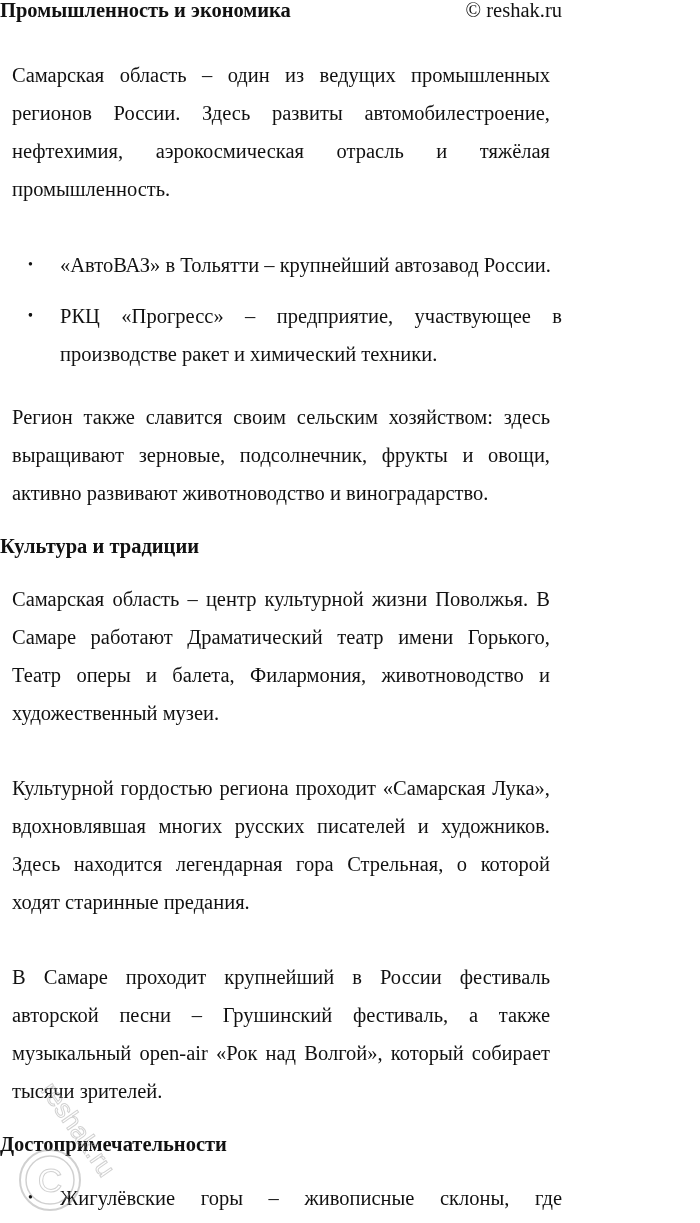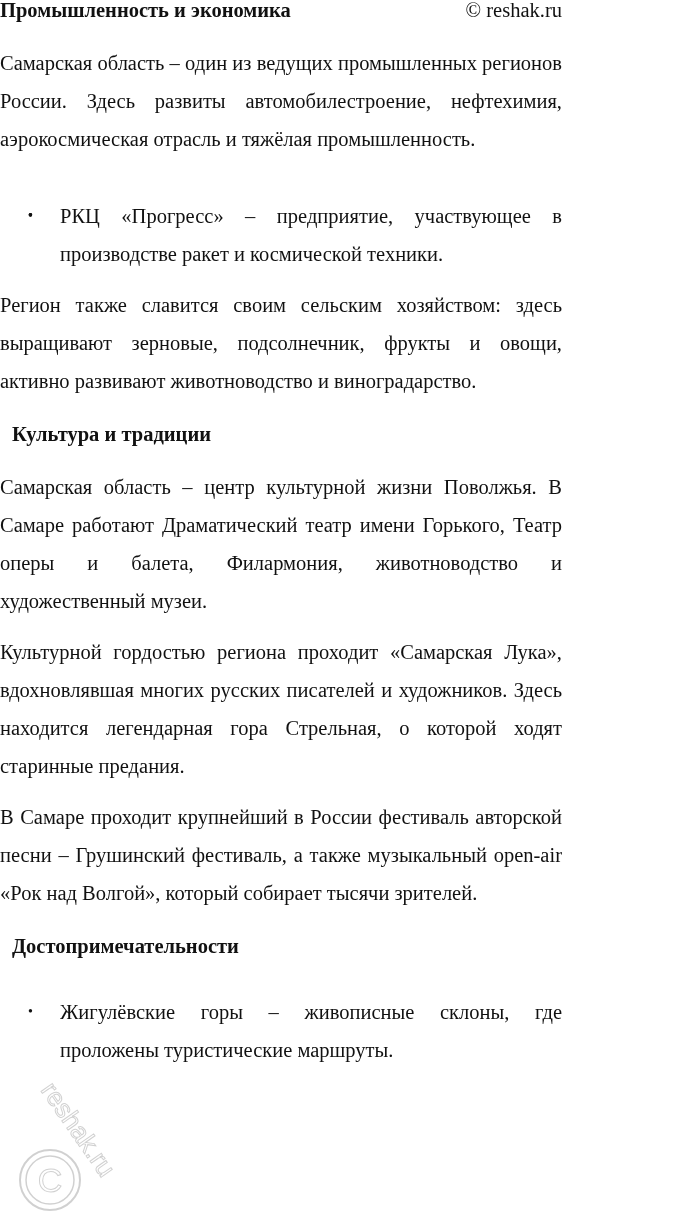--- a/index.html
+++ b/index.html
@@ -3,22 +3,22 @@
 <meta charset="utf-8">
 <style>
   html, body { margin:0; padding:0; background:#ffffff; }
   body { width:700px; height:1223px; overflow:hidden; position:relative;
          font-family:"Liberation Serif", serif; color:#111; font-size:20.5px; }
   .page { position:absolute; left:0; top:0; width:562px; }
   .hdr { display:flex; justify-content:space-between; align-items:baseline;
          height:24px; margin-top:-2px; line-height:24px; }
   .hdr .title { font-weight:bold; }
   .hdr .wm { font-weight:normal; }
-  h2 { font-size:20.5px; font-weight:bold; margin:12px; line-height:26px; }
-  p { margin:0; text-align:justify; line-height:38px; }
+  h2 { font-size:20.5px; font-weight:bold; margin:0; line-height:26px; }
+  p { margin:12px; text-align:justify; line-height:38px; }
   .gap { height:13px; }
   .gap-s { height:9px; }
   ul { margin:0; padding:0; list-style:none; }
   li { position:relative; padding-left:60px; text-align:justify; line-height:38px; margin-bottom:13px; }
   li:last-child { margin-bottom:0; }
   li .bullet { position:absolute; left:28px; top:0; font-size:14px; }
   .watermark { position:absolute; left:10px; top:1070px; width:120px; height:150px;
                pointer-events:none; opacity:0.45; }
 </style>
 </head>
@@ -27,23 +27,23 @@
 <div class="page">
   <div class="hdr">
     <span class="title">Промышленность и экономика</span>
     <span class="wm">© reshak.ru</span>
   </div>
   <div style="height:22px"></div>
   <p>Самарская область – один из ведущих промышленных регионов России. Здесь развиты автомобилестроение, нефтехимия, аэрокосмическая отрасль и тяжёлая промышленность.</p>
   <div class="gap"></div>
   <div class="gap"></div>
   <ul>
+    <li><span class="bullet">•</span><span>«АвтоВАЗ» в Тольятти – крупнейший автозавод России.</span></li>
     <li><span class="bullet">•</span></li>
-    <li><span class="bullet">•</span></li>
-    <li><span class="bullet">•</span><span>РКЦ «Прогресс» – предприятие, участвующее в производстве ракет и космической техники.</span></li>
+    <li><span class="bullet">•</span><span>РКЦ «Прогресс» – предприятие, участвующее в производстве ракет и химический техники.</span></li>
   </ul>
   <div class="gap"></div>
   <p>Регион также славится своим сельским хозяйством: здесь выращивают зерновые, подсолнечник, фрукты и овощи, активно развивают животноводство и виноградарство.</p>
   <div class="gap-s"></div>
   <h2>Культура и традиции</h2>
   <div class="gap-s"></div>
   <p>Самарская область – центр культурной жизни Поволжья. В Самаре работают Драматический театр имени Горького, Театр оперы и балета, Филармония, животноводство и художественный музеи.</p>
   <div class="gap"></div>
   <p>Культурной гордостью региона проходит «Самарская Лука», вдохновлявшая многих русских писателей и художников. Здесь находится легендарная гора Стрельная, о которой ходят старинные предания.</p>
   <div class="gap"></div>

